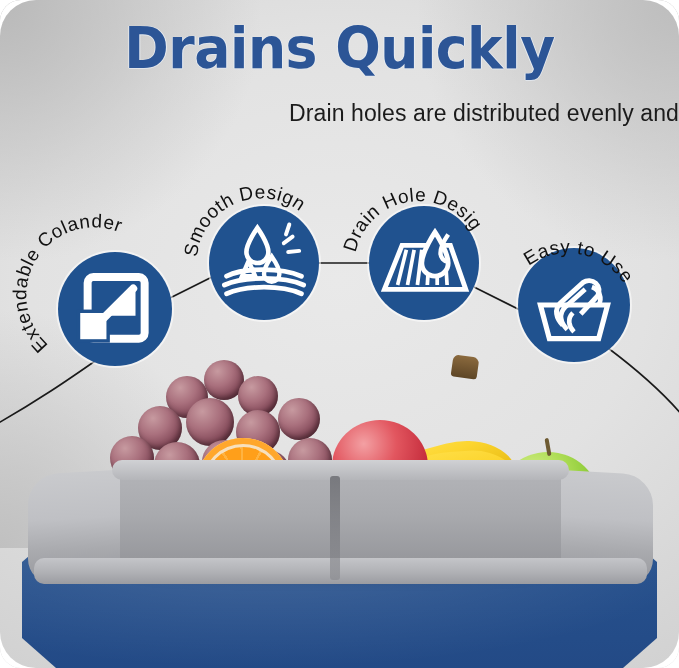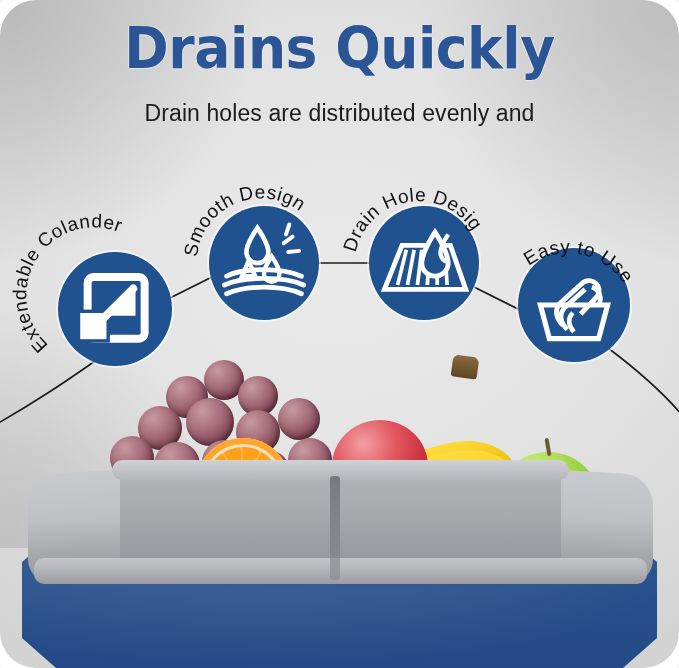--- a/index.html
+++ b/index.html
@@ -1,21 +1,21 @@
 <!DOCTYPE html>
 <html><head>
 <meta charset="utf-8">
 <style>
   html,body{margin:0;padding:0;background:#ffffff;}
   body{width:679px;height:668px;overflow:hidden;
        font-family:"Liberation Sans","DejaVu Sans",sans-serif;}
 
   #card{
     position:relative;width:679px;height:668px;overflow:hidden;
-    border-radius:4px;
+    border-radius:21px;
     background:
       radial-gradient(120% 95% at 50% 42%, #e9e9e9 0%, #e2e2e2 38%, #d2d2d2 72%, #c4c4c4 100%);
   }
 
   
   .vig{position:absolute;pointer-events:none;}
   .vig.tl{left:0;top:0;width:260px;height:260px;
      background:radial-gradient(circle at 0 0,#b9b9b9 0%,rgba(185,185,185,0) 72%);}
   .vig.tr{right:0;top:0;width:260px;height:260px;
      background:radial-gradient(circle at 100% 0,#bdbdbd 0%,rgba(189,189,189,0) 72%);}
@@ -32,21 +32,21 @@
     transform:scaleX(0.94);
     text-shadow:0 0 1px #eceff3, 0 1px 0 #dfe4ea, 1px 0 0 #e7ebf0, -1px 0 0 #e7ebf0;
     white-space:nowrap;
   }
   #subline{
     position:absolute;left:0;right:0;top:98px;text-align:center;
     font-size:23px;line-height:30px;font-weight:400;color:#1b1b1b;
     font-family:"Liberation Sans","DejaVu Sans",sans-serif;
     letter-spacing:0.1px;
   }
-  #subline span{display:block;}
+  #subline span{display:block;text-align:right;}
 
   
   #connectors{position:absolute;left:0;top:0;width:679px;height:668px;}
 
   
   .feat{position:absolute;}
   .bubble{
     position:absolute;border-radius:50%;
     background:#20528f;
     box-shadow:0 0 0 2px rgba(255,255,255,.55);

